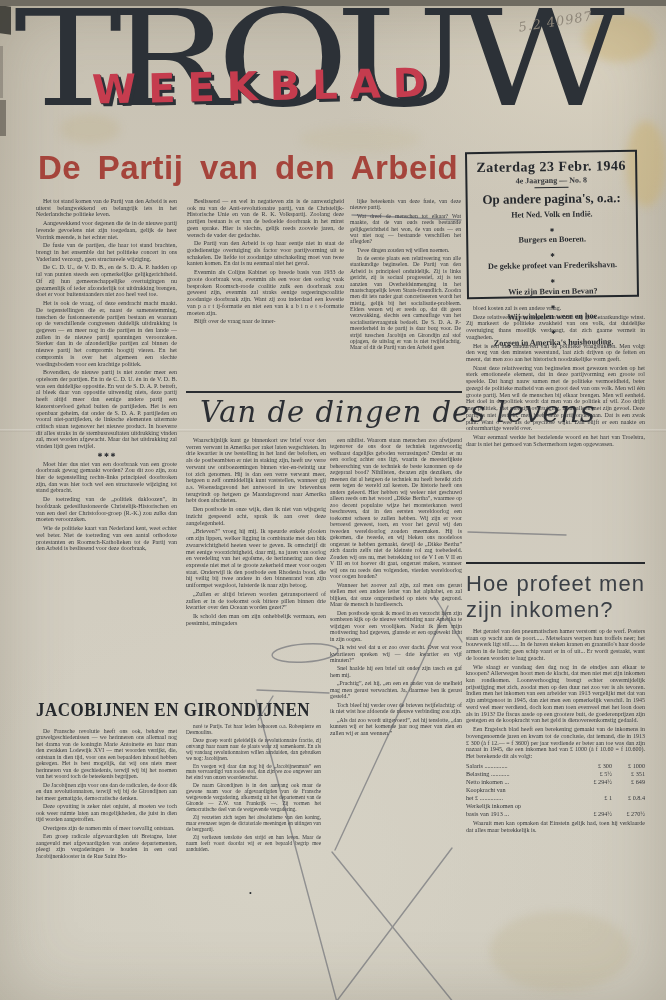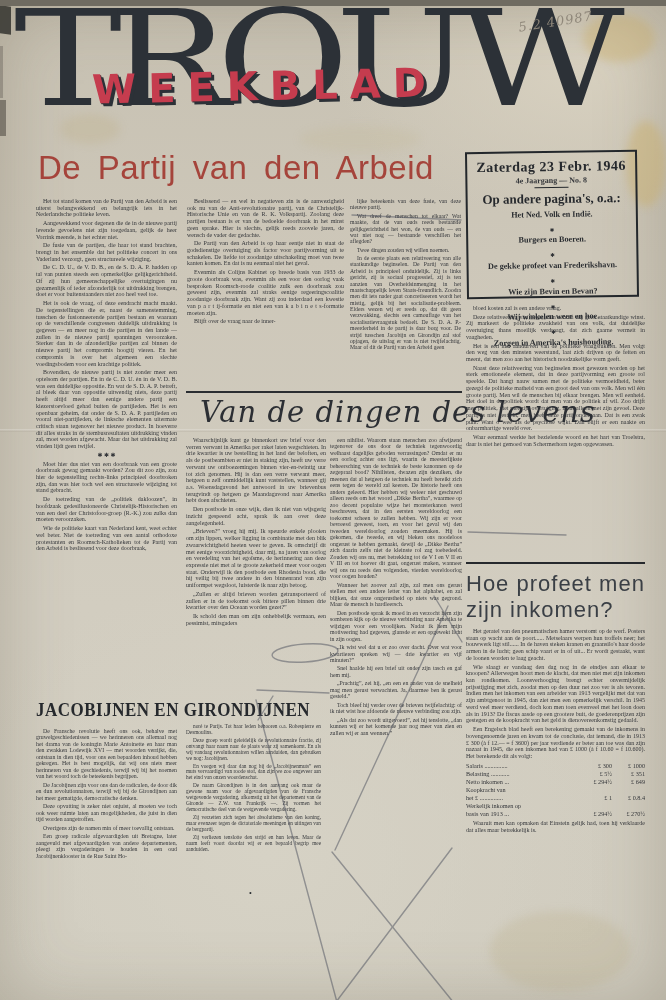--- a/index.html
+++ b/index.html
@@ -26,21 +26,21 @@
   .trouw{position:absolute;left:14px;top:-24px;font-family:"DejaVu Serif",serif;
     font-size:162px;color:#2c3137;letter-spacing:-0.085em;white-space:nowrap;
     transform:scaleY(.82);transform-origin:top left;}
   .weekblad{position:absolute;left:92px;top:57px;font-family:"DejaVu Sans",sans-serif;
     font-weight:bold;font-size:40px;color:#c53c4e;letter-spacing:12px;white-space:nowrap;
     transform:rotate(-1.2deg);text-shadow:3px 3px 0 #2c3137,1px 1px 0 #2c3137;}
   .pencil{position:absolute;left:518px;top:8px;font-family:"DejaVu Serif",serif;font-style:italic;
     font-size:13px;color:#8f877a;letter-spacing:1px;transform:rotate(-9deg);}
 
   .headline1{position:absolute;left:38px;top:143px;font-family:"Liberation Sans",sans-serif;
-    font-size:33px;color:#a5443b;letter-spacing:.5px;word-spacing:7px;white-space:nowrap;}
+    font-size:33px;color:#a5443b;letter-spacing:.5px;word-spacing:7px;white-space:nowrap;font-weight:bold;}
 
   .infobox{position:absolute;left:466px;top:145px;width:172px;height:147px;box-sizing:border-box;
     border:2px solid #23272b;transform:rotate(-.8deg);text-align:center;padding-top:6px;}
   .box-date{font-size:14px;font-weight:bold;letter-spacing:.5px;color:#26292d;}
   .box-edition{font-size:8px;font-weight:bold;margin-top:1px;}
   .box-edition-rule{width:34px;height:1px;background:#23272b;margin:2px auto 3px;}
   .box-heading{font-size:13px;font-weight:bold;margin-top:2px;color:#26292d;}
   .box-list .boxitem{font-size:8.2px;font-weight:bold;margin-top:2.5px;color:#2a2d31;}
   .box-list .boxsep{font-size:5.5px;margin-top:1.5px;color:#2a2d31;}
 

